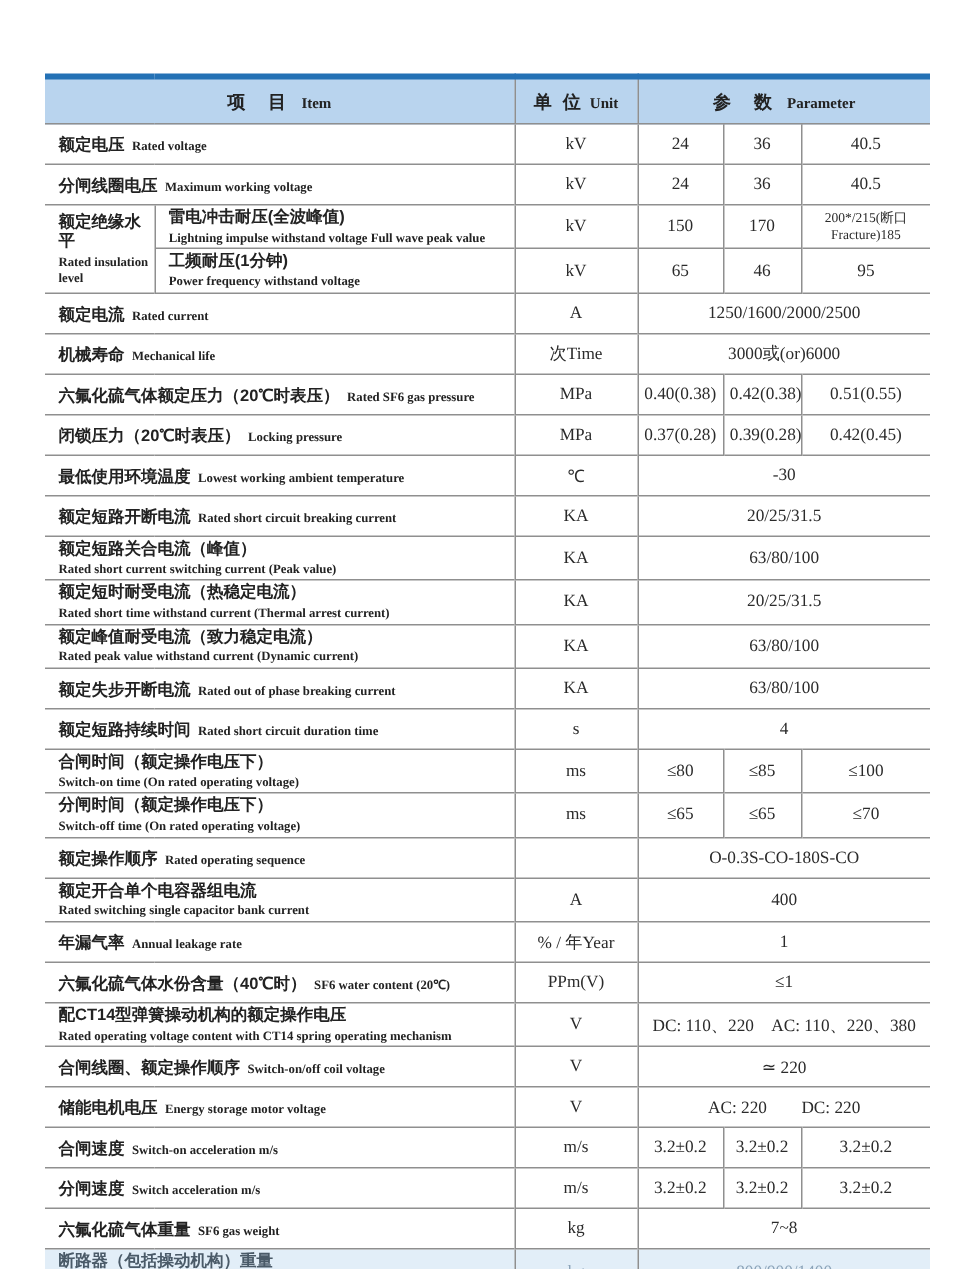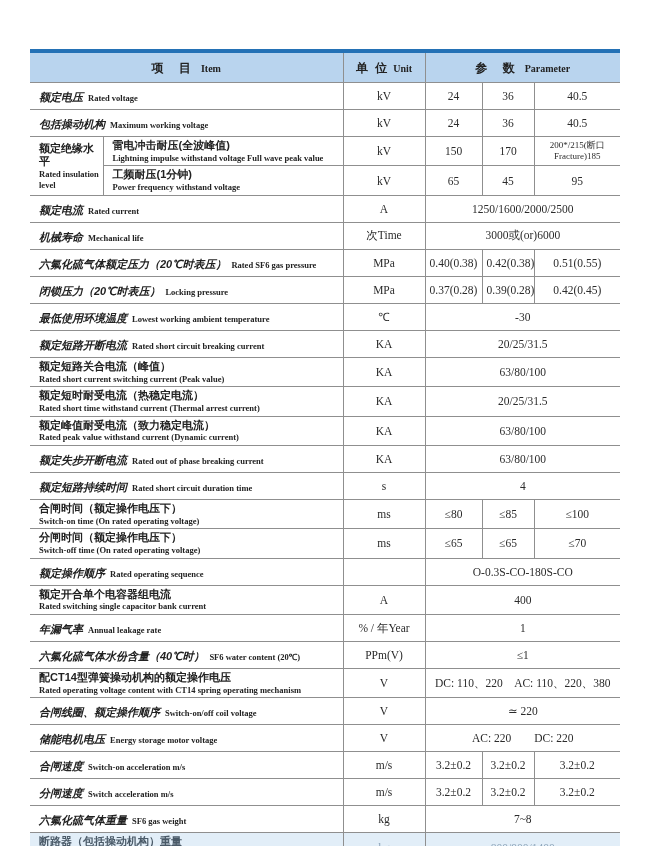--- a/index.html
+++ b/index.html
@@ -67,21 +67,21 @@
     font-weight: bold;
     font-size: 11px;
     color: #222;
   }
   .en {
     font-family: "Liberation Serif", serif;
     font-weight: bold;
     font-size: 8.5px;
     color: #222;
   }
-  .inline .zh { margin-right: 5px; font-style: italic; }
+  .inline .zh { margin-right: 5px; }
   .stackline .zh, .stackline .en { display: block; line-height: 1.25; }
   .grp .zh, .grp .en { display: block; line-height: 1.25; }
   td.val.small { font-size: 9px; font-weight: normal; line-height: 1.2; padding: 1px 2px; }
   tr.faded td { background: var(--fadedbg, #e2eef8); }
   tr.faded td.unit, tr.faded td.val { color: var(--fadedtx, #8ba3b8); }
   tr.faded .zh, tr.faded .en { color: #4a5a68; }
 </style>
 </head>
 <body>
 
@@ -116,21 +116,21 @@
           <td class="lbl" colspan="2">
             <div class="inline"><span class="zh">额定电压</span><span class="en">Rated voltage</span></div>
           </td>
           <td class="unit">kV</td>
           <td class="val">24</td>
           <td class="val">36</td>
           <td class="val">40.5</td>
         </tr>
         <tr class="r">
           <td class="lbl" colspan="2">
-            <div class="inline"><span class="zh">包括操动机构</span><span class="en">Maximum working voltage</span></div>
+            <div class="inline"><span class="zh">分闸线圈电压</span><span class="en">Maximum working voltage</span></div>
           </td>
           <td class="unit">kV</td>
           <td class="val">24</td>
           <td class="val">36</td>
           <td class="val">40.5</td>
         </tr>
         <tr class="r stack">
           <td class="grp" rowspan="2">
             <span class="zh">额定绝缘水平</span>
             <span class="en">Rated insulation level</span>
@@ -148,21 +148,21 @@
         </tr>
         <tr class="r stack">
           <td class="lbl sub">
             <div class="stackline">
               <span class="zh">工频耐压(1分钟)</span>
               <span class="en">Power frequency withstand voltage</span>
             </div>
           </td>
           <td class="unit">kV</td>
           <td class="val">65</td>
-          <td class="val">45</td>
+          <td class="val">46</td>
           <td class="val">95</td>
         </tr>
         <tr class="r">
           <td class="lbl" colspan="2">
             <div class="inline"><span class="zh">额定电流</span><span class="en">Rated current</span></div>
           </td>
           <td class="unit">A</td>
           <td class="val" colspan="3">1250/1600/2000/2500</td>
         </tr>
         <tr class="r">

